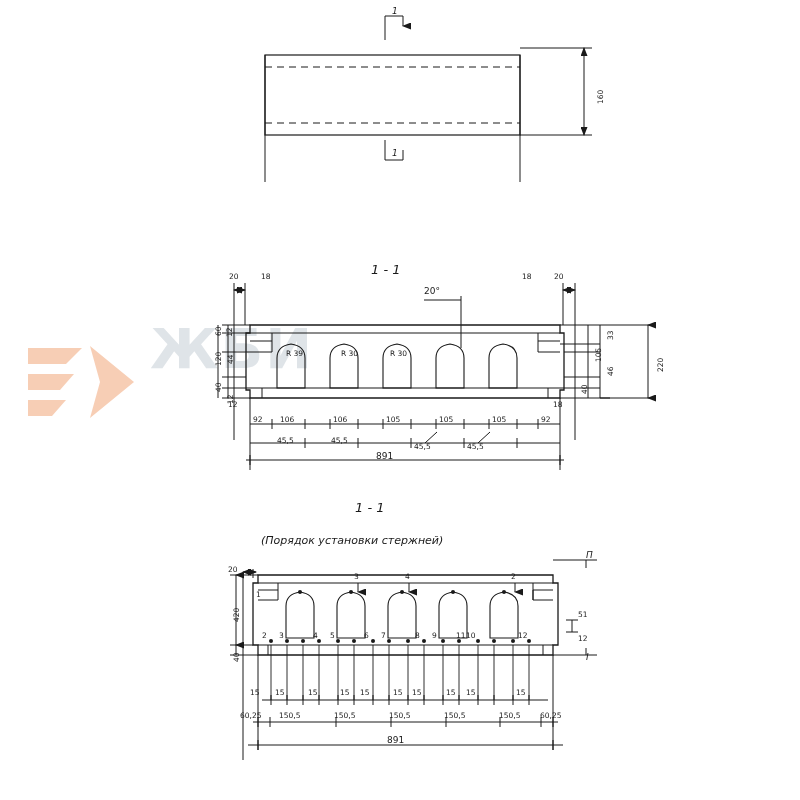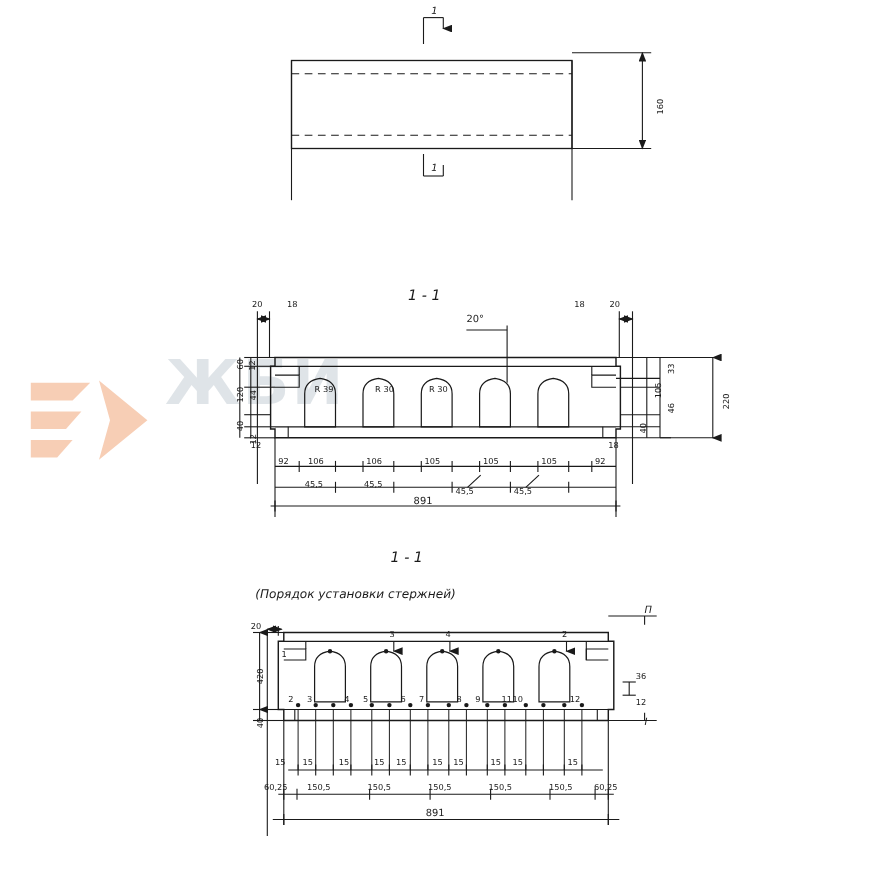--- a/index.html
+++ b/index.html
@@ -349,21 +349,21 @@
 <div class="lbl tiny" style="left:439px; top:415px;">105</div>
 <div class="lbl tiny" style="left:492px; top:415px;">105</div>
 <div class="lbl tiny" style="left:541px; top:415px;">92</div>
 <div class="lbl tiny" style="left:277px; top:436px;">45,5</div>
 <div class="lbl tiny" style="left:331px; top:436px;">45,5</div>
 <div class="lbl tiny" style="left:414px; top:442px;">45,5</div>
 <div class="lbl tiny" style="left:467px; top:442px;">45,5</div>
 <div class="lbl small" style="left:376px; top:451px;">891</div>
 
 <div class="lbl big ital" style="left:355px; top:500px;">1 - 1</div>
-<div class="lbl med ital" style="left:232px; top:534px;">(Порядок  установки  стержней)</div>
+<div class="lbl med ital" style="left:261px; top:534px;">(Порядок  установки  стержней)</div>
 
 <div class="lbl tiny" style="left:354px; top:572px;">3</div>
 <div class="lbl tiny" style="left:405px; top:572px;">4</div>
 <div class="lbl tiny" style="left:511px; top:572px;">2</div>
 
 <div class="lbl tiny" style="left:256px; top:590px;">1</div>
 <div class="lbl tiny" style="left:262px; top:631px;">2</div>
 <div class="lbl tiny" style="left:279px; top:631px;">3</div>
 <div class="lbl tiny" style="left:313px; top:631px;">4</div>
 <div class="lbl tiny" style="left:330px; top:631px;">5</div>
@@ -375,21 +375,21 @@
 <div class="lbl tiny" style="left:456px; top:631px;">11</div>
 <div class="lbl tiny" style="left:518px; top:631px;">12</div>
 
 <div class="lbl small ital" style="left:586px; top:550px;">П</div>
 <div class="lbl small ital" style="left:586px; top:652px;">I</div>
 
 <div class="lbl tiny" style="left:228px; top:565px;">20</div>
 <div class="lbl tiny rot90" style="left:232px; top:622px;">420</div>
 <div class="lbl tiny rot90" style="left:232px; top:662px;">40</div>
 
-<div class="lbl tiny" style="left:578px; top:610px;">36</div>
+<div class="lbl tiny" style="left:578px; top:610px;">51</div>
 <div class="lbl tiny" style="left:578px; top:634px;">12</div>
 
 <div class="lbl tiny" style="left:250px; top:688px;">15</div>
 <div class="lbl tiny" style="left:275px; top:688px;">15</div>
 <div class="lbl tiny" style="left:308px; top:688px;">15</div>
 <div class="lbl tiny" style="left:340px; top:688px;">15</div>
 <div class="lbl tiny" style="left:360px; top:688px;">15</div>
 <div class="lbl tiny" style="left:393px; top:688px;">15</div>
 <div class="lbl tiny" style="left:412px; top:688px;">15</div>
 <div class="lbl tiny" style="left:446px; top:688px;">15</div>

